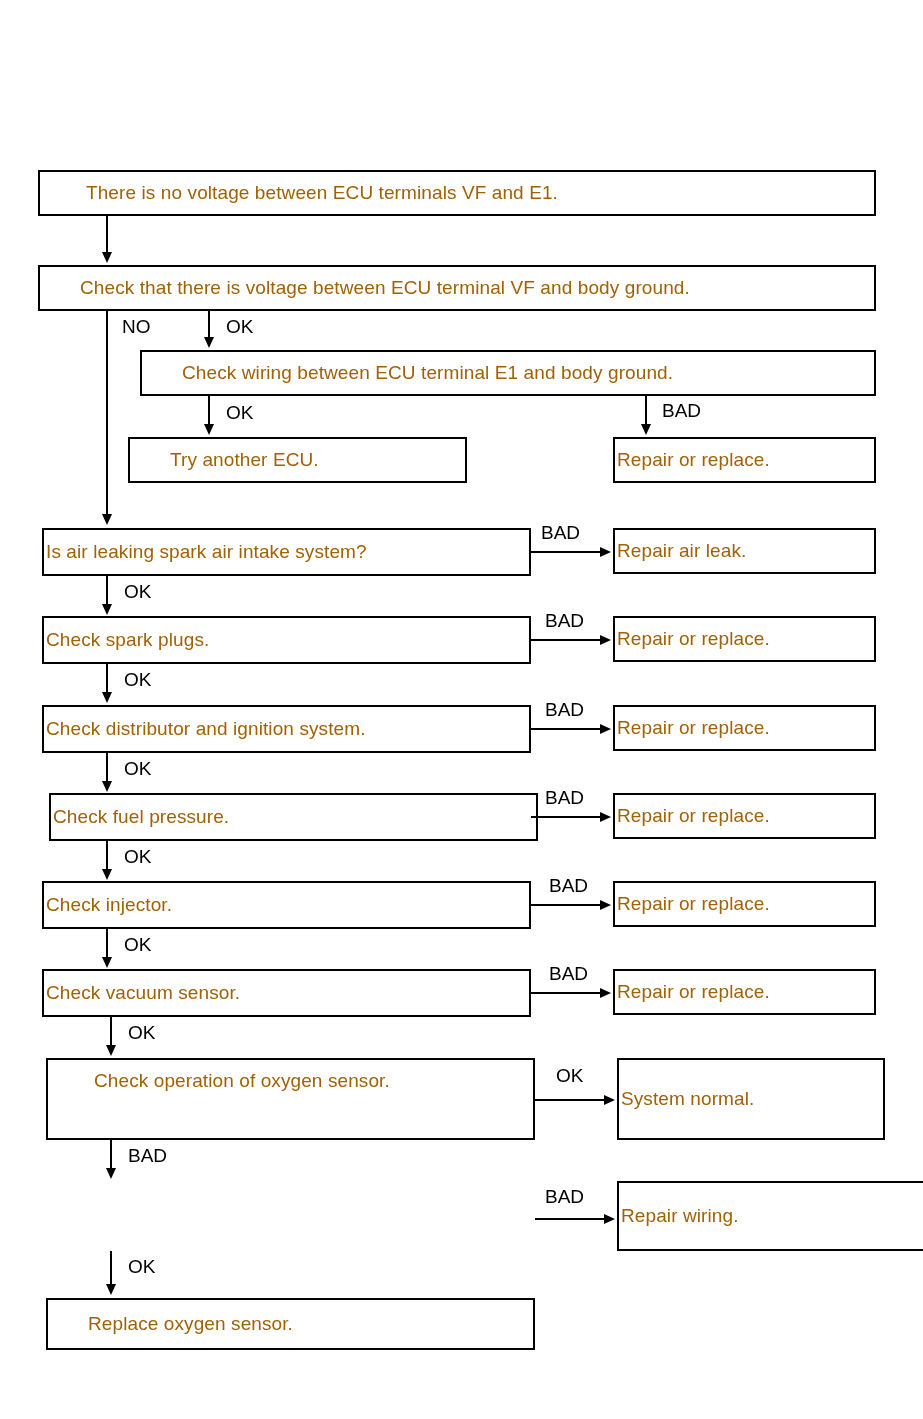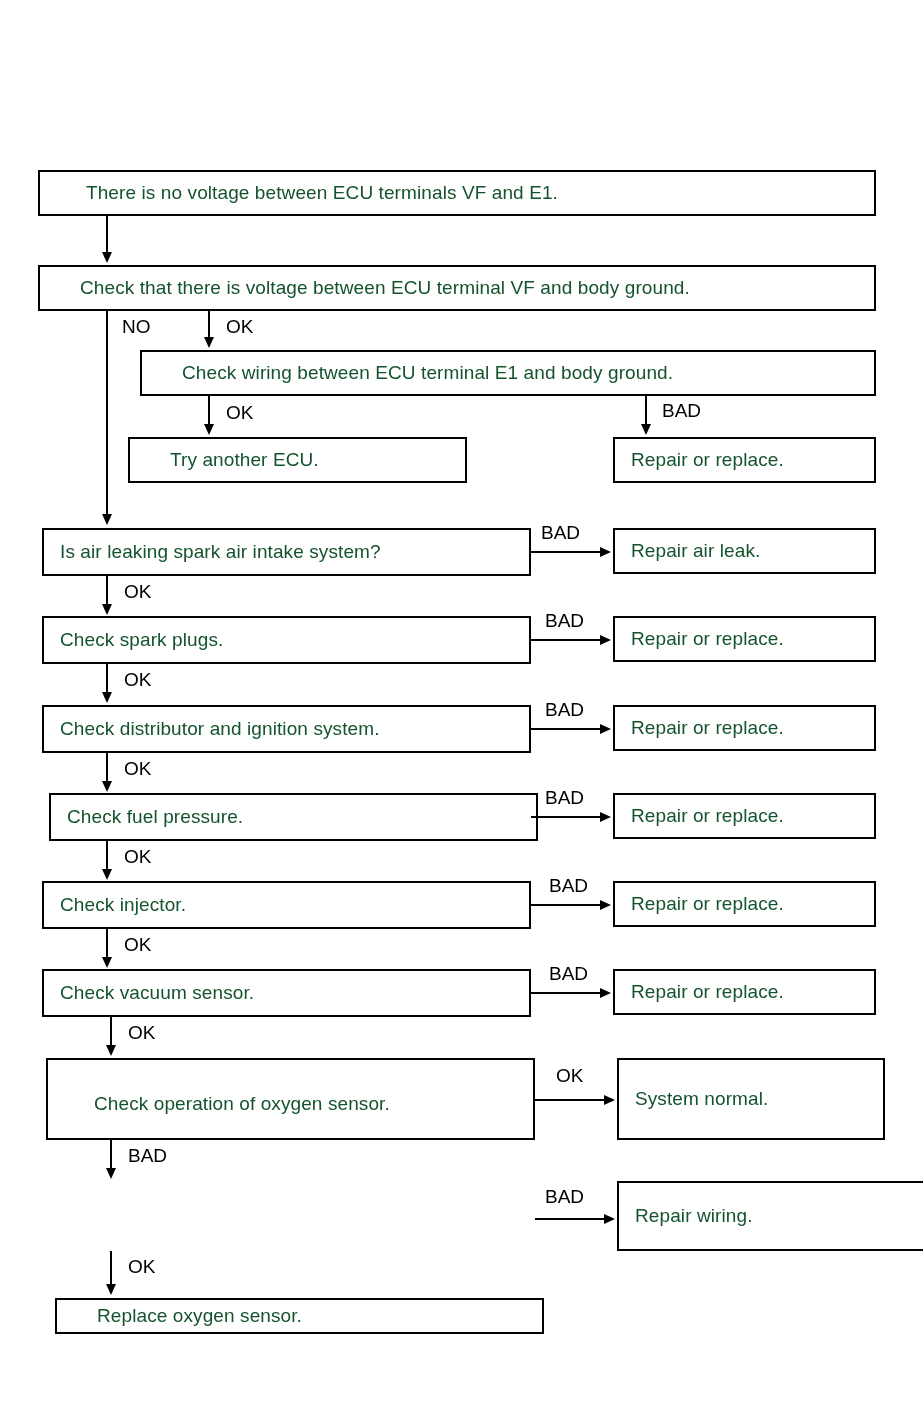--- a/index.html
+++ b/index.html
@@ -15,36 +15,36 @@
     font-family: "Liberation Sans", sans-serif;
     overflow: hidden;
   }
   .node {
     position: absolute;
     border: 2px solid #000000;
     background: #ffffff;
     box-sizing: border-box;
     display: flex;
     align-items: center;
-    color: #14532d;
+    color: #a16207;
     font-size: 19px;
     line-height: 1.25;
     letter-spacing: 0.1px;
   }
   .node.top-align {
-    align-items: center;
+    align-items: flex-start;
     padding-top: 9px;
   }
   .node .txt {
     display: block;
     white-space: pre-line;
   }
   .pad-lg { padding-left: 46px; }
   .pad-md { padding-left: 40px; }
-  .pad-sm { padding-left: 16px; }
+  .pad-sm { padding-left: 2px; }
 
   
   .vline {
     position: absolute;
     width: 2px;
     background: #000000;
   }
   .hline {
     position: absolute;
     height: 2px;
@@ -153,21 +153,21 @@
 
   <div class="node pad-sm" style="left:617px; top:1058px; width:268px; height:82px;">
     <span class="txt">System normal.</span>
   </div>
 
 
   <div class="node pad-sm" style="left:617px; top:1181px; width:308px; height:70px;">
     <span class="txt">Repair wiring.</span>
   </div>
 
-  <div class="node pad-md" style="left:55px; top:1298px; width:489px; height:36px;">
+  <div class="node pad-md" style="left:46px; top:1298px; width:489px; height:52px;">
     <span class="txt">Replace oxygen sensor.</span>
   </div>
 
   <div class="vline" style="left:106px; top:216px; height:38px;"></div>
   <div class="arrow-down" style="left:102px; top:252px;"></div>
 
   <div class="vline" style="left:106px; top:311px; height:203px;"></div>
   <div class="arrow-down" style="left:102px; top:514px;"></div>
   <div class="edge-label" style="left:122px; top:316px;">NO</div>
 

